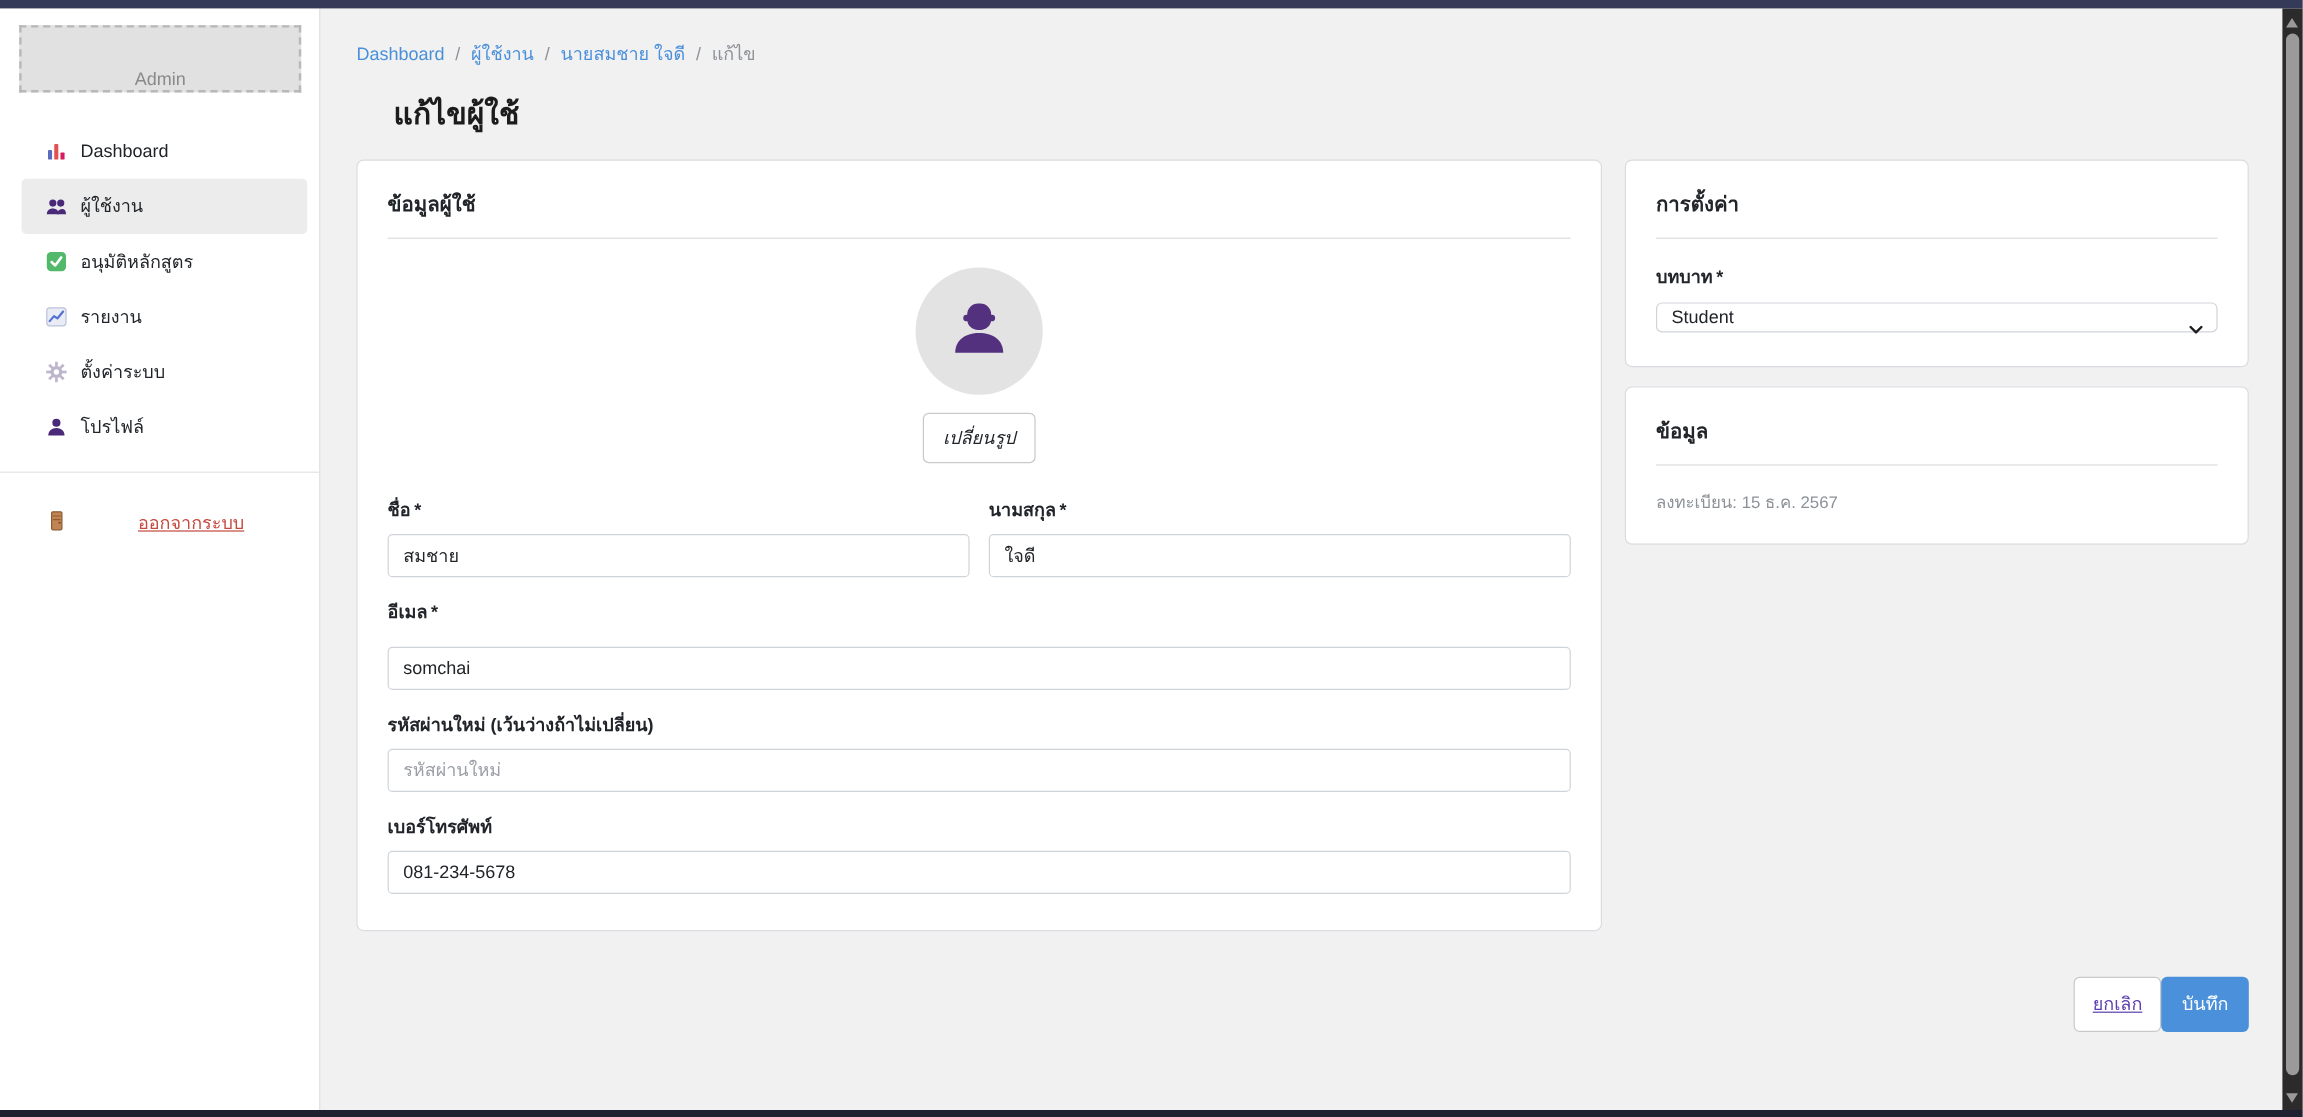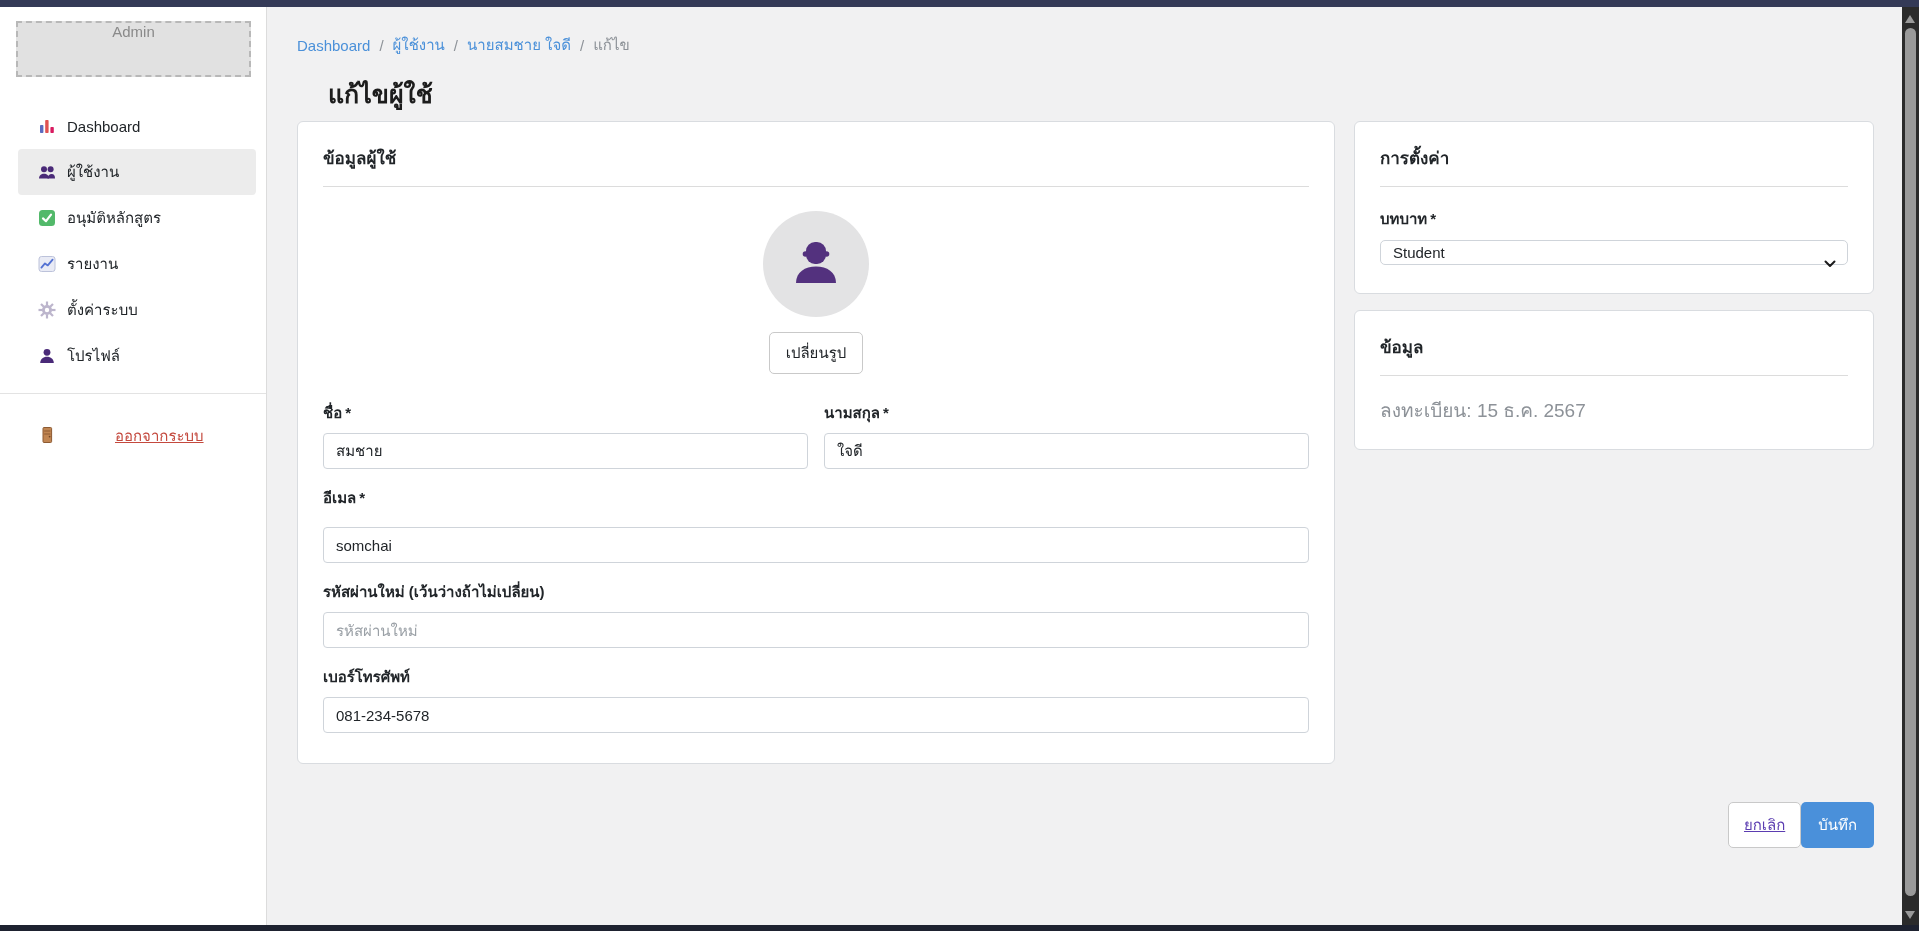--- a/index.html
+++ b/index.html
@@ -14,43 +14,43 @@
   .scrollbar { position:absolute; top:7px; right:0; width:17px; height:918px; background:#2b2b2b; z-index:40;}
   .scroll-arrow { position:absolute; left:3px; width:0; height:0; border-left:5.5px solid transparent; border-right:5.5px solid transparent; }
   .scroll-arrow.up { top:8px; border-bottom:8px solid #9a9a9a; }
   .scroll-arrow.down { bottom:6px; border-top:8px solid #9a9a9a; }
   .scroll-thumb { position:absolute; top:21px; left:3px; width:11px; height:868px; background:#9a9a9a; border-radius:7px; }
   
   .app { position:absolute; top:7px; left:0; width:1902px; height:918px; display:flex; }
   .sidebar { width:267px; background:#ffffff; border-right:1px solid #dcdcdc; padding-top:14px; flex:none; }
   .admin-box {
     margin:0 16px; width:235px; height:56px; background:#e1e1e1;
-    border:2px dashed #b8b8b8; display:flex; align-items:flex-start; justify-content:center;
+    border:2px dashed #b8b8b8; display:flex; align-items:flex-end; justify-content:center;
     color:#8a8a8a; font-size:15px;
   }
   .nav { list-style:none; margin-top:26px; padding:0 10px 0 18px; }
   .nav li { height:46px; display:flex; align-items:center; gap:11px; padding-left:20px; border-radius:4px; cursor:pointer; }
   .nav li.active { background:#ececec; }
   .nav .ico { width:18px; height:18px; flex:none; display:inline-flex; }
   .nav-divider { border:none; border-top:1px solid #e3e3e3; margin:14px 0 0 0; }
   .logout-row { margin:22px 10px 0 18px; height:40px; display:flex; align-items:center; gap:11px; padding-left:20px; cursor:pointer; }
   .logout-row span.lbl { color:#c4493e; text-decoration:underline;margin-left:48px; }
   
   .main { flex:1; padding:26px 28px 0 30px; }
   .breadcrumb { font-size:15px; color:#8d9298; display:flex; align-items:center; gap:9px; }
   .breadcrumb a { color:#4a90d9; text-decoration:none; cursor:pointer; }
   .page-title { font-size:25px; font-weight:bold; color:#1c1c1c; margin-top:17px;margin-left:31px; }
-  .content-row { display:flex; gap:19px; margin-top:7px; align-items:flex-start;justify-content:space-between; }
+  .content-row { display:flex; gap:19px; margin-top:19px; align-items:flex-start;justify-content:space-between; }
   .card { background:#fff; border:1px solid #d9dce0; border-radius:6px; }
   .form-card { width:1038px; padding:22px 25px 30px 25px; }
   .card-title { font-size:17px; font-weight:bold; }
   .card hr { border:none; border-top:1px solid #dcdcdc; margin:15px 0 0 0; }
   .avatar-wrap { text-align:center; padding-top:24px; }
   .avatar-circle { width:106px; height:106px; border-radius:50%; background:#e3e3e4; display:inline-flex; align-items:center; justify-content:center; }
-  .change-photo-btn { display:block; margin:15px auto 0 auto; background:#fff; border:1px solid #c9c9c9; border-radius:5px; padding:8px 16px; font-size:15px; font-family:inherit; cursor:pointer; color:#212529; }
+  .change-photo-btn { display:block; margin:15px auto 0 auto; background:#fff; border:1px solid #c9c9c9; border-radius:5px; padding:8px 16px; font-size:15px; font-family:inherit; cursor:pointer; color:#212529;font-style:italic; }
   .form-grid { margin-top:27px; }
   .field { margin-bottom:17px; }
   .field label { display:block; font-weight:bold; font-size:15px; margin-bottom:8px; color:#212529; }
   .field input {
     width:100%; height:36px; border:1px solid #cfd4da; border-radius:4px;
     padding:0 12px; font-size:15px; font-family:inherit; color:#212529; background:#fff; outline:none;
   }
   .field input::placeholder { color:#9aa0a6; }
   .two-col { display:flex; gap:16px; }
   .two-col .field { flex:1; }
@@ -60,21 +60,21 @@
   .settings-card { padding:22px 25px 28px 25px; }
   .info-card { margin-top:16px; padding:22px 25px 24px 25px; }
   .role-label { display:block; font-weight:bold; margin:20px 0 9px 0; }
   .select-wrap { position:relative; }
   .select-wrap select {
     width:100%; height:25px; border:1px solid #cfd4da; border-radius:5px; background:#fff;
     font-size:15px; font-family:inherit; padding:0 34px 0 12px; color:#212529;
     appearance:none; -webkit-appearance:none; outline:none; cursor:pointer;
   }
   .select-chevron { position:absolute; right:12px; top:14px; pointer-events:none; }
-  .registered-text { margin-top:19px; color:#8d9298; font-size:19px; }
+  .registered-text { margin-top:19px; color:#8d9298; font-size:14px; }
   
   .actions-row { width:1577px; display:flex; justify-content:flex-end; margin-top:38px; }
   .cancel-btn { background:#fff; border:1px solid #c9c9c9; border-radius:5px; padding:10px 15px; font-size:15px; font-family:inherit; color:#5b3db1; text-decoration:underline; cursor:pointer; }
   .save-btn { background:#4a90da; border:none; border-radius:5px; padding:10px 17px; font-size:15px; font-family:inherit; color:#fff; cursor:pointer; }
 </style>
 </head>
 <body>
 
 <div class="topbar"></div>
 

